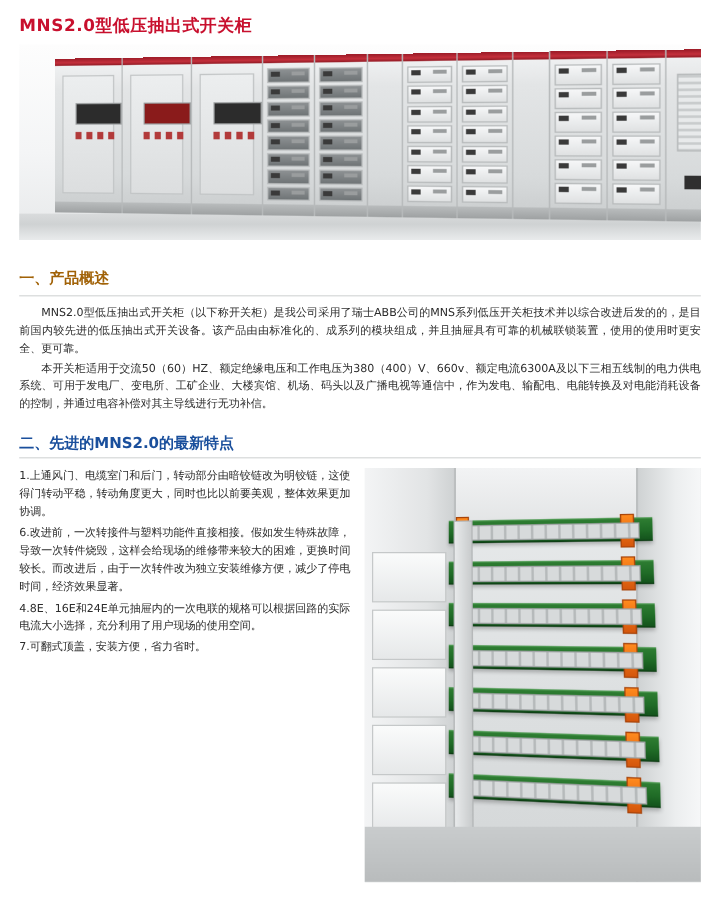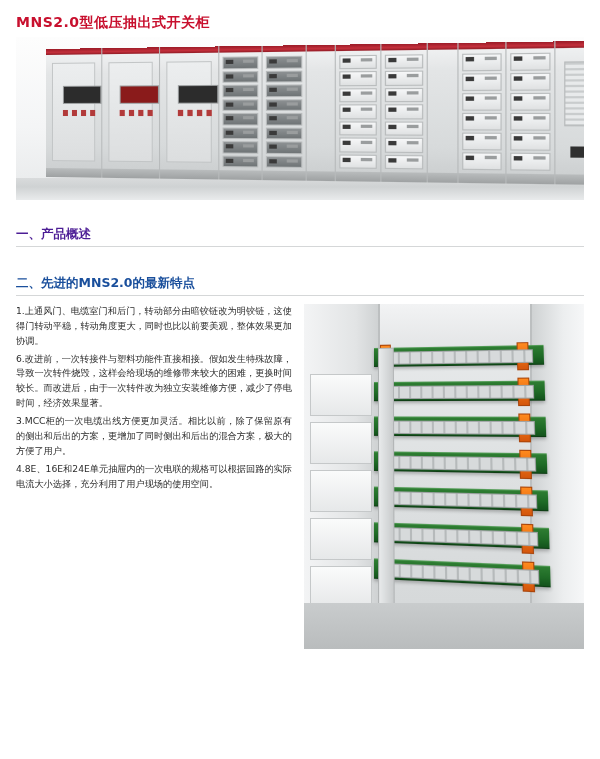--- a/index.html
+++ b/index.html
@@ -146,38 +146,38 @@
 
   
   .sec-head {
     font-size: 12.5px;
     font-weight: bold;
     color: #1a4f9c;
     margin: 0;
     padding: 0;
     line-height: 1.2;
   }
-  .sec-head.red { color: #4c1d95; }
+  .sec-head.red { color: #a16207; font-family: Liberation Mono, monospace; }
   .rule {
     height: 1px;
     background: #d5d7d8;
     margin: 5px 0 7px 0;
   }
   .body-text {
     font-size: 9.2px;
     line-height: 1.62;
     color: #2b2b2b;
     text-align: justify;
   }
   .body-text p {
     margin: 0 0 2px 0;
     text-indent: 2em;
   }
   .sec1 { margin-top: 26px; }
-  .sec2 { margin-top: 28px; }
+  .sec2 { margin-top: 16px; }
 
   .two-col {
     display: flex;
     gap: 12px;
     margin-top: 8px;
   }
   .col-left {
     width: 276px;
     flex: 0 0 276px;
   }
@@ -411,33 +411,35 @@
         <div class="plinth"></div>
       </div>
 
     </div>
   </div>
 
   <div class="sec1">
     <div class="sec-head red">一、产品概述</div>
     <div class="rule"></div>
     <div class="body-text">
+      <p>MNS2.0型低压抽出式开关柜（以下称开关柜）是我公司采用了瑞士ABB公司的MNS系列低压开关柜技术并以综合改进后发的的，是目前国内较先进的低压抽出式开关设备。该产品由由标准化的、成系列的模块组成，并且抽屉具有可靠的机械联锁装置，使用的使用时更安全、更可靠。</p>
+      <p>本开关柜适用于交流50（60）HZ、额定绝缘电压和工作电压为380（400）V、660v、额定电流6300A及以下三相五线制的电力供电系统、可用于发电厂、变电所、工矿企业、大楼宾馆、机场、码头以及广播电视等通信中，作为发电、输配电、电能转换及对电能消耗设备的控制，并通过电容补偿对其主导线进行无功补信。</p>
     </div>
   </div>
 
   <div class="sec2">
     <div class="sec-head">二、先进的MNS2.0的最新特点</div>
     <div class="rule"></div>
 
     <div class="two-col">
       <div class="col-left body-text">
         <p>1.上通风门、电缆室门和后门，转动部分由暗铰链改为明铰链，这使得门转动平稳，转动角度更大，同时也比以前要美观，整体效果更加协调。</p>
         <p>6.改进前，一次转接件与塑料功能件直接相接。假如发生特殊故障，导致一次转件烧毁，这样会给现场的维修带来较大的困难，更换时间较长。而改进后，由于一次转件改为独立安装维修方便，减少了停电时间，经济效果显著。</p>
-        <p>3.MCC柜的一次电缆出线方便更加灵活。相比以前，除了保留原有的侧出和后出的方案，更增加了同时侧出和后出的混合方案，极大的方便了用户。</p>
         <p>4.8E、16E和24E单元抽屉内的一次电联的规格可以根据回路的实际电流大小选择，充分利用了用户现场的使用空间。</p>
+        <p>7.可翻式顶盖，安装方便，省力省时。</p>
       </div>
 
       <div class="col-right">
         <div class="photo2">
           <div class="backwall"></div>
           <div class="cabinet-left">
             <div class="shelf" style="top:70px"></div>
             <div class="shelf" style="top:118px"></div>
             <div class="shelf" style="top:166px"></div>
             <div class="shelf" style="top:214px"></div>

